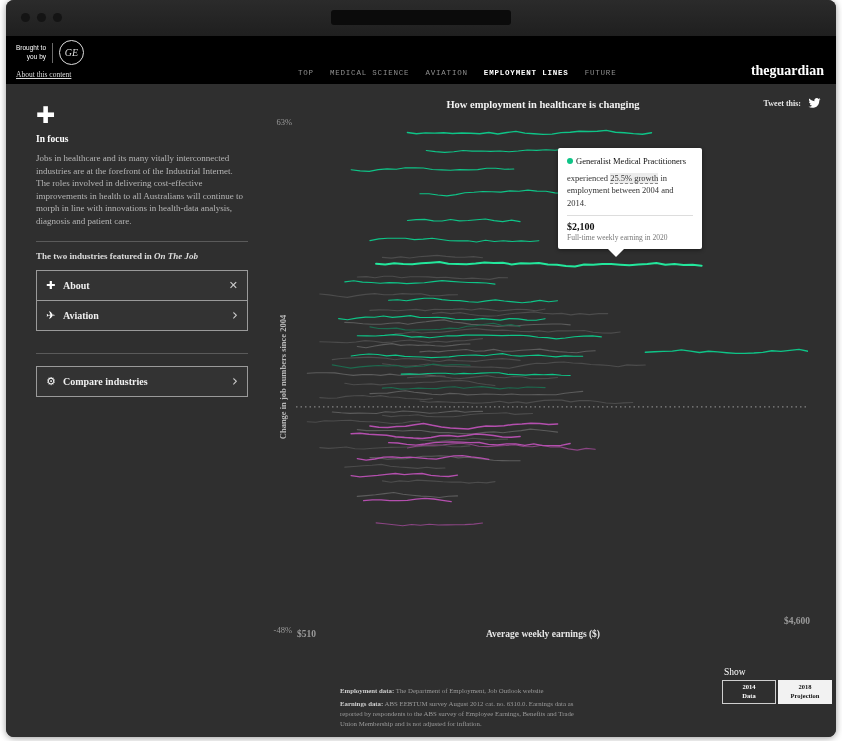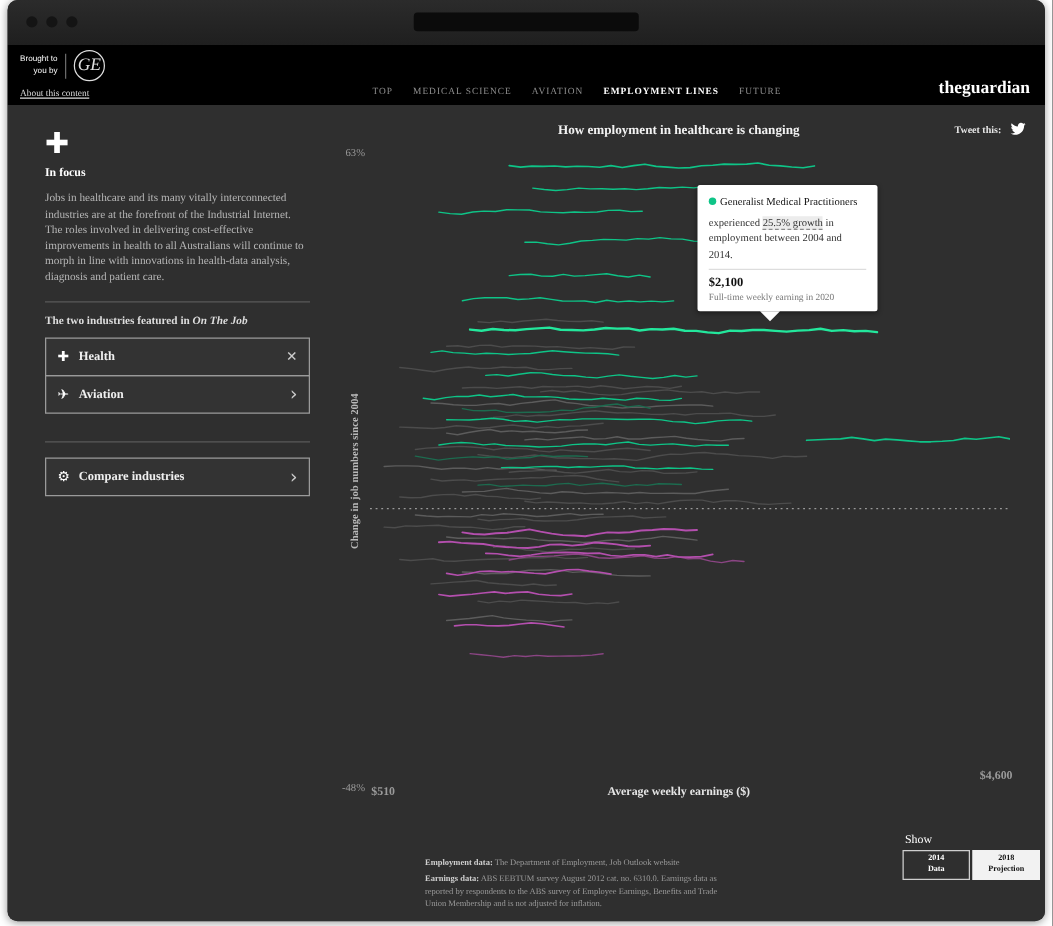--- a/index.html
+++ b/index.html
@@ -18,24 +18,24 @@
   .win-dots{position:absolute;left:15px;top:13px;display:flex;gap:7px;}
   .win-dot{width:9px;height:9px;border-radius:50%;background:#141414;}
   .urlbox{position:absolute;left:50%;transform:translateX(-50%);top:10px;width:180px;height:15px;
     background:#0b0b0b;border-radius:3px;}
   
   .header{height:48px;background:#000;position:relative;}
   .sponsor{position:absolute;left:10px;top:4px;display:flex;align-items:center;gap:6px;}
   .sponsor-text{font-size:6.5px;color:#fff;text-align:right;line-height:1.35;font-family:"Liberation Sans",sans-serif;}
   .sponsor-divider{width:1px;height:20px;background:#6a6a6a;}
   .ge-logo{width:23px;height:23px;border:1.5px solid #ddd;border-radius:50%;display:flex;align-items:center;
-    justify-content:center;font-style:italic;font-size:14px;color:#ddd;}
+    justify-content:center;font-style:italic;font-size:10px;color:#ddd;}
   .about-link{position:absolute;left:10px;bottom:5px;font-size:7.5px;color:#ddd;text-decoration:underline;cursor:pointer;}
   .nav{position:absolute;left:292px;bottom:7px;display:flex;gap:16px;align-items:baseline;}
-  .nav-item{font-size:7.5px;letter-spacing:.8px;color:#8f8f8f;cursor:pointer;white-space:nowrap;}
+  .nav-item{font-size:7.5px;letter-spacing:.8px;color:#8f8f8f;cursor:pointer;white-space:nowrap;font-family:Liberation Mono, monospace;}
   .nav-item.active{color:#fff;font-weight:bold;}
   .brand{position:absolute;right:12px;bottom:5px;font-size:14px;font-weight:bold;color:#fff;}
   
   .main{position:relative;height:653px;background:#2f2f2f;}
   
   .sidebar{position:absolute;left:30px;top:20px;width:212px;color:#c9c9c9;}
   .big-plus{font-family:"DejaVu Sans",sans-serif;font-size:23px;color:#fff;line-height:1;}
   .kicker{margin-top:7px;font-size:9.5px;font-weight:bold;color:#fff;}
   .sb-title{margin-top:1px;font-size:23px;font-weight:bold;color:#fff;letter-spacing:.3px;}
   .sb-desc{margin-top:8px;font-size:9px;line-height:1.4;color:#b5b5b5;}
@@ -130,21 +130,21 @@
       <div class="big-plus">✚</div>
       <div class="kicker">In focus</div>
       <div class="sb-desc">Jobs in healthcare and its many vitally interconnected industries are at the forefront of the Industrial Internet. The roles involved in delivering cost-effective improvements in health to all Australians will continue to morph in line with innovations in health-data analysis, diagnosis and patient care.</div>
       <hr class="sb-hr">
       <div class="featured">
         <span>The two industries featured in </span><span class="it">On The Job</span>
       </div>
       <div class="industry-group">
         <div class="industry-btn">
           <span class="i-icon">✚</span>
-          <span class="i-label">Health</span>
+          <span class="i-label">About</span>
           <span class="i-trail">✕</span>
         </div>
         <div class="industry-btn">
           <span class="i-icon">✈</span>
           <span class="i-label">Aviation</span>
           <span class="i-trail chev">›</span>
         </div>
       </div>
       <hr class="sb-hr2">
       <div class="industry-btn">

